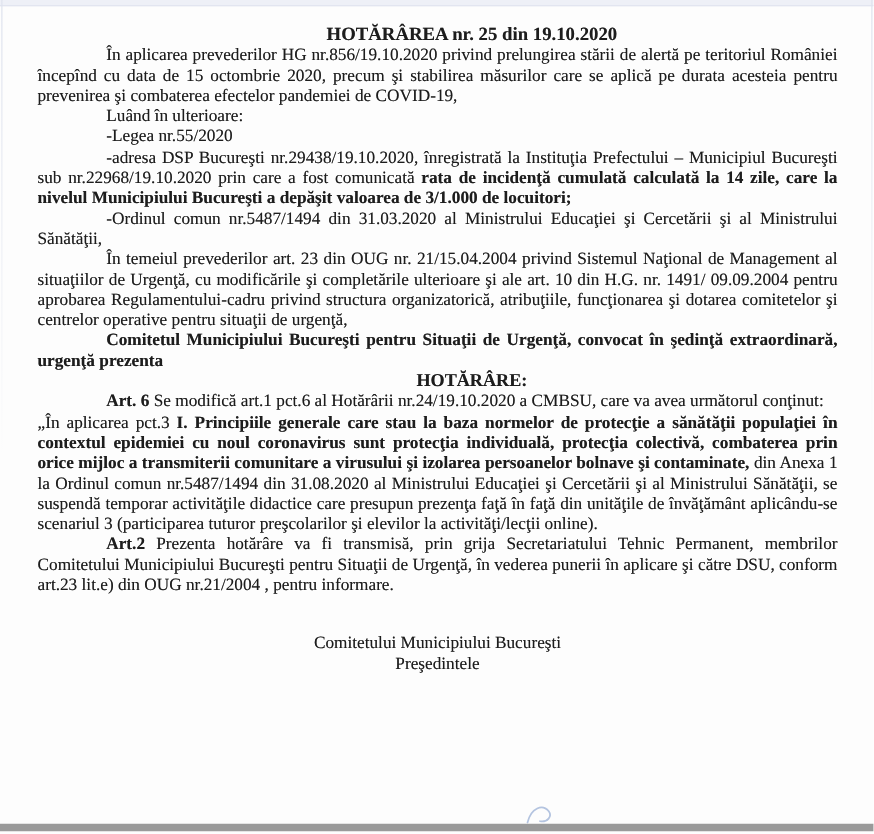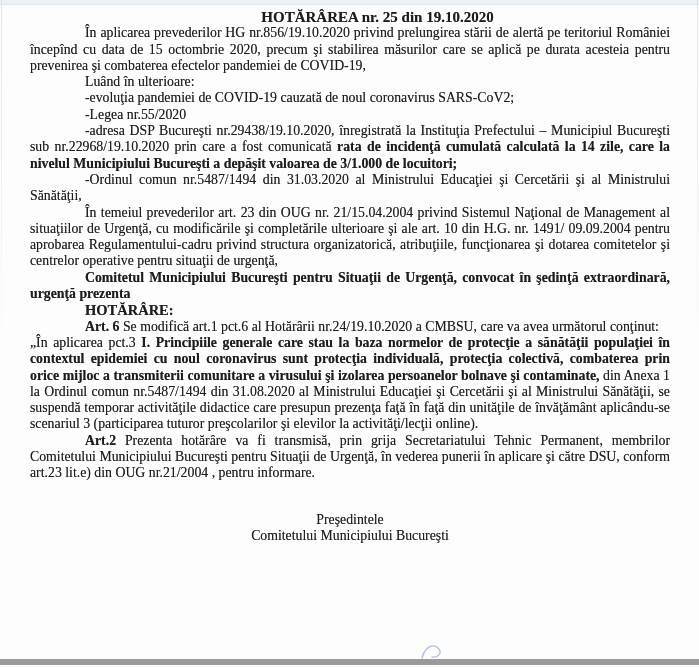--- a/index.html
+++ b/index.html
@@ -35,40 +35,41 @@
   .bottom-bar {
     position: absolute;
     left: 0; right: 0;
     bottom: 2px;
     height: 6px;
     background: var(--bottom-bar, #9a9a9a);
   }
   .doc {
     position: absolute;
     left: 30px;
-    top: 9px;
+    top: 20px;
     width: 640px;
     font-size: 13.8px;
     line-height: 16.3px;
     text-align: justify;
     text-shadow: 0 0 0.5px rgba(30,30,30,0.55);
   }
   .title {
     text-align: center;
     font-weight: bold;
     font-size: 15px;
     margin: 0 0 29px 0;
     text-indent: 0;
   }
   .doc p {
     margin: 0;
     text-indent: 55px;
   }
   .doc p.no-indent { text-indent: 0; }
   .decision-heading {
+    text-align: center;
     font-weight: bold;
     font-size: 14.5px;
     margin: 9px 0 1px 0;
     text-indent: 0;
   }
   .bold { font-weight: bold; font-family: Liberation Serif, serif; }
   .signature-block {
     margin-top: 30px;
     text-align: center;
     text-indent: 0;
@@ -90,43 +91,42 @@
   <div class="edge-line-right"></div>
 
   <div class="doc">
 
     <p class="title">HOTĂRÂREA nr. 25 din 19.10.2020</p>
 
     <p><span>În aplicarea  prevederilor HG nr.856/19.10.2020 privind prelungirea stării de alertă pe teritoriul României începînd cu data de 15 octombrie 2020, precum şi stabilirea măsurilor care se aplică pe durata acesteia pentru prevenirea şi combaterea efectelor pandemiei de COVID-19,</span></p>
 
     <p>Luând în ulterioare:</p>
 
-    <p>-evoluţia pandemiei de COVID-19 cauzată de noul coronavirus SARS-CoV2;</p>
 
     <p>-Legea nr.55/2020</p>
 
     <p><span>-adresa DSP Bucureşti nr.29438/19.10.2020, înregistrată la Instituţia Prefectului – Municipiul Bucureşti sub nr.22968/19.10.2020 prin care a fost comunicată </span><span class="bold">rata de incidenţă cumulată calculată la 14 zile, care la nivelul Municipiului Bucureşti a depăşit valoarea de 3/1.000 de locuitori;</span></p>
 
     <p>-Ordinul comun nr.5487/1494 din 31.03.2020 al Ministrului Educaţiei şi Cercetării şi al Ministrului Sănătăţii,</p>
 
     <p>În temeiul prevederilor art. 23 din OUG nr. 21/15.04.2004 privind Sistemul Naţional de Management al situaţiilor de Urgenţă, cu modificările şi completările ulterioare şi ale art. 10 din H.G. nr. 1491/ 09.09.2004 pentru aprobarea Regulamentului-cadru privind structura organizatorică, atribuţiile, funcţionarea şi dotarea comitetelor şi centrelor operative pentru situaţii de urgenţă,</p>
 
     <p class="bold">Comitetul Municipiului Bucureşti pentru Situaţii de Urgenţă, convocat în şedinţă extraordinară, urgenţă prezenta</p>
 
     <p class="decision-heading">HOTĂRÂRE:</p>
 
     <p><span class="bold">Art. 6</span><span> Se modifică art.1 pct.6 al Hotărârii nr.24/19.10.2020 a CMBSU, care va avea următorul conţinut:</span></p>
 
     <p class="no-indent"><span>„În aplicarea pct.3  </span><span class="bold">I. Principiile generale care stau la baza normelor de protecţie a sănătăţii populaţiei în contextul epidemiei cu noul coronavirus sunt protecţia individuală, protecţia colectivă, combaterea prin orice mijloc a transmiterii comunitare a virusului şi izolarea persoanelor bolnave şi contaminate,</span><span> din Anexa 1 la  Ordinul comun nr.5487/1494 din 31.08.2020 al Ministrului Educaţiei şi Cercetării şi al Ministrului Sănătăţii, se suspendă temporar  activităţile didactice care presupun prezenţa faţă în faţă din unităţile de învăţământ  aplicându-se scenariul 3 (participarea tuturor preşcolarilor şi elevilor la activităţi/lecţii online).</span></p>
 
     <p><span class="bold">Art.2</span><span> Prezenta hotărâre va fi transmisă, prin grija Secretariatului Tehnic Permanent, membrilor Comitetului Municipiului Bucureşti pentru Situaţii de Urgenţă, în vederea punerii în aplicare şi către DSU, conform art.23 lit.e) din OUG nr.21/2004 , pentru informare.</span></p>
 
     <div class="signature-block">
+      <p>Comitetului Municipiului Bucureşti</p>
       <p>Preşedintele</p>
-      <p>Comitetului Municipiului Bucureşti</p>
     </div>
 
   </div>
 
   <svg class="signature-squiggle" width="42" height="20" viewBox="0 0 42 20">
     <path d="M4,17 C7,5 16,2 21,8 C24,12 20,17 14,16" fill="none" stroke="currentColor" stroke-width="1.4" stroke-linecap="round" opacity="0.75"></path>
   </svg>
 
   <div class="bottom-bar"></div>
 </div>

